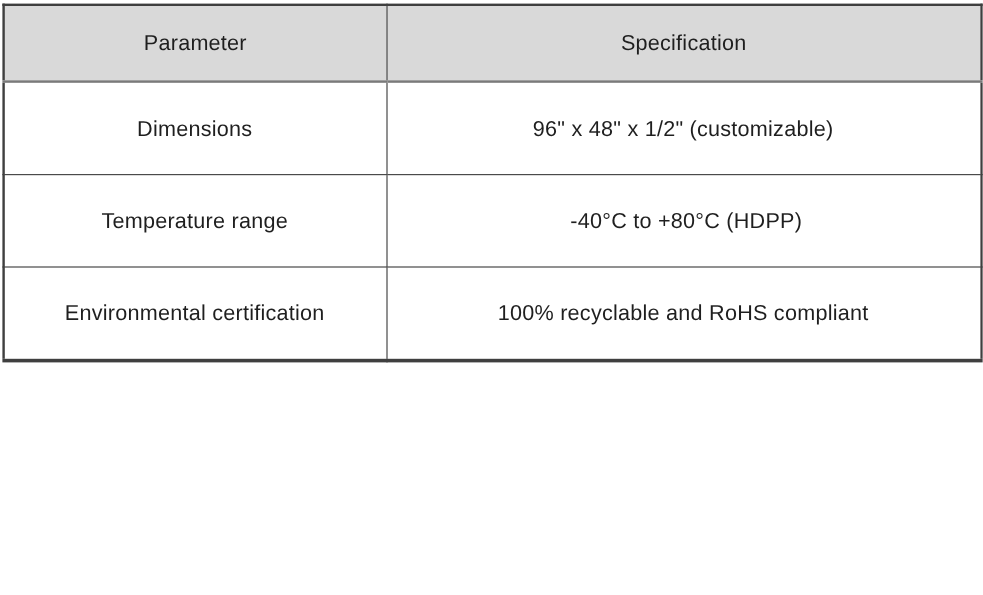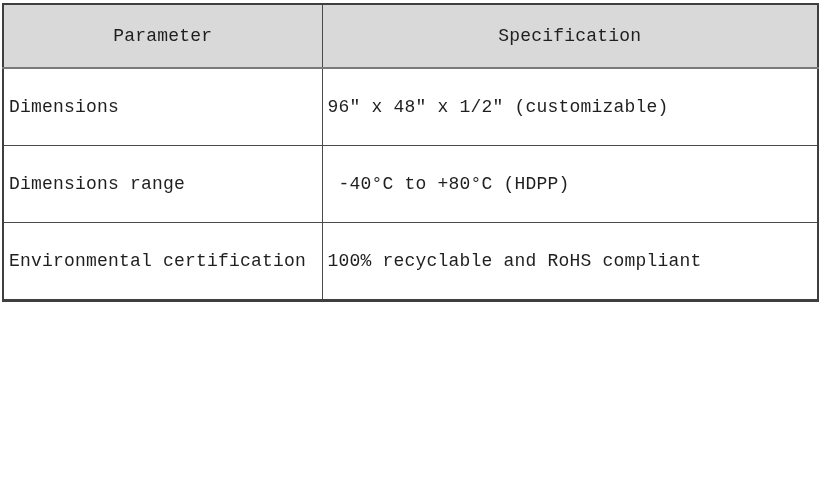--- a/index.html
+++ b/index.html
@@ -28,32 +28,31 @@
   .spec-table col.col-parameter { width: 319px; }
   .spec-table col.col-specification { width: 496px; }
   .spec-table th,
   .spec-table td {
     border: 1px solid #4a4a4a;
     font-size: 18px;
     letter-spacing: 0.2px;
     vertical-align: middle;
     white-space: pre-wrap;
     line-height: 1.45;
-    font-family: Liberation Mono, monospace;
   }
   .spec-table thead th {
     background: #d9d9d9;
     font-weight: normal;
     text-align: center;
     height: 60px;
     border-bottom: 2px solid #7a7a7a;
   }
   .spec-table tbody td {
     height: 68px;
-    text-align: left;
+    text-align: center;
     padding: 4px 6px 4px 5px;
   }
 </style>
 </head>
 <body>
 
 <table class="spec-table">
   <colgroup>
     <col class="col-parameter">
     <col class="col-specification">
@@ -63,21 +62,21 @@
       <th>Parameter</th>
       <th>Specification</th>
     </tr>
   </thead>
   <tbody>
     <tr>
       <td>Dimensions</td>
       <td>96" x 48" x 1/2" (customizable)</td>
     </tr>
     <tr>
-      <td>Dimensions range</td>
+      <td>Temperature range</td>
       <td> -40°C to +80°C (HDPP)</td>
     </tr>
     <tr>
       <td>Environmental certification</td>
       <td>100% recyclable and RoHS compliant</td>
     </tr>
   </tbody>
 </table>
 
 </body></html>

